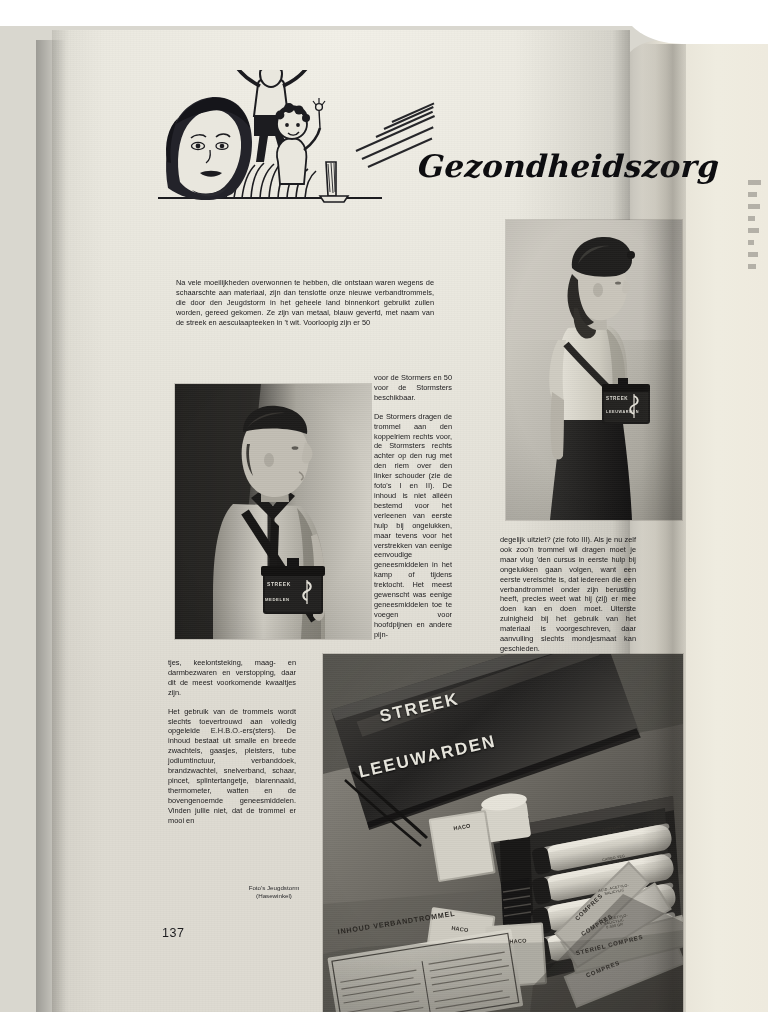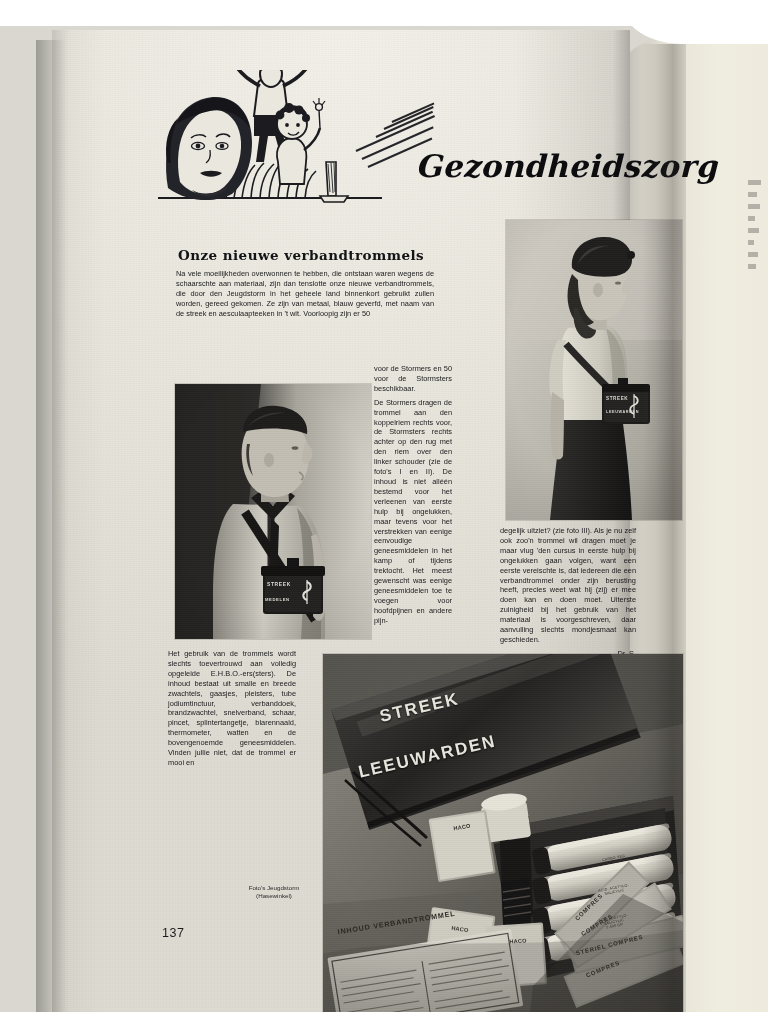--- a/index.html
+++ b/index.html
@@ -199,21 +199,21 @@
   
   .tcol {
     position: absolute;
     font-family: "Liberation Sans", sans-serif;
     font-size: 7.4px;
     line-height: 9.9px;
     text-align: justify;
     color: #1b1a1c;
     -webkit-font-smoothing: antialiased;
   }
-  .tcol p { margin: 0 0 4px 0; }
+  .tcol p { margin: 9px 0 4px 0; }
   .tcol p:last-child { margin-bottom: 0; }
 
   #lead-text      { left: 58px;  top: 205px; width: 258px; }
   #mid-col        { left: 256px; top: 300px; width: 78px;  text-align: justify; }
   #right-col      { left: 382px; top: 462px; width: 136px; }
   #lower-left-col { left: 50px;  top: 585px; width: 128px; }
 
   .sig {
     text-align: right;
     display: block;
@@ -438,37 +438,37 @@
             <i style="left:10px; top:38px; width:78px;"></i>
             <i style="left:16px; top:46px; width:70px;"></i>
             <i style="left:24px; top:16px; width:62px;"></i>
             <i style="left:32px; top:8px;  width:54px;"></i>
             <i style="left:40px; top:1px;  width:46px;"></i>
           </div>
 
           <div class="masthead-title">Gezondheidszorg</div>
         </div>
 
-        <div class="headline">Onze nieuwe verbandtrommels</div>
 
         <div class="tcol" id="lead-text">
           <p>Na vele moeilijkheden overwonnen te hebben, die ontstaan waren wegens de schaarschte aan materiaal, zijn dan tenslotte onze nieuwe verbandtrommels, die door den Jeugdstorm in het geheele land binnenkort gebruikt zullen worden, gereed gekomen. Ze zijn van metaal, blauw geverfd, met naam van de streek en aesculaapteeken in 't wit. Voorloopig zijn er 50</p>
         </div>
 
         <div class="tcol" id="mid-col">
           <p>voor de Stormers en 50 voor de Stormsters beschikbaar.</p>
           <p>De Stormers dragen de trommel aan den koppelriem rechts voor, de Stormsters rechts achter op den rug met den riem over den linker schouder (zie de foto's I en II). De inhoud is niet alléén bestemd voor het verleenen van eerste hulp bij ongelukken, maar tevens voor het verstrekken van eenige eenvoudige geneesmiddelen in het kamp of tijdens trektocht. Het meest gewenscht was eenige geneesmiddelen toe te voegen voor hoofdpijnen en andere pijn-</p>
         </div>
 
         <div class="tcol" id="right-col">
           <p>degelijk uitziet? (zie foto III). Als je nu zelf ook zoo'n trommel wil dragen moet je maar vlug 'den cursus in eerste hulp bij ongelukken gaan volgen, want een eerste vereischte is, dat iedereen die een verbandtrommel onder zijn berusting heeft, precies weet wat hij (zij) er mee doen kan en doen moet. Uiterste zuinigheid bij het gebruik van het materiaal is voorgeschreven, daar aanvulling slechts mondjesmaat kan geschieden.</p>
           <span class="sig">Dr. S.</span>
         </div>
 
         <div class="tcol" id="lower-left-col">
+          <p>tjes, keelontsteking, maag- en darmbezwaren en verstopping, daar dit de meest voorkomende kwaaltjes zijn.</p>
           <p>Het gebruik van de trommels wordt slechts toevertrouwd aan volledig opgeleide E.H.B.O.-ers(sters). De inhoud bestaat uit smalle en breede zwachtels, gaasjes, pleisters, tube jodiumtinctuur, verbanddoek, brandzwachtel, snelverband, schaar, pincet, splintertangetje, blarennaald, thermometer, watten en de bovengenoemde geneesmiddelen. Vinden jullie niet, dat de trommel er mooi en</p>
         </div>
 
         <div class="photo" id="photo-ii">
           <svg viewBox="0 0 176 300" width="176" height="300" preserveAspectRatio="none" aria-hidden="true">
             <defs>
               <linearGradient id="bgII" x1="0" y1="0" x2="1" y2="1">
                 <stop offset="0%" stop-color="#d6d3ca"></stop>
                 <stop offset="55%" stop-color="#b9b6ad"></stop>
                 <stop offset="100%" stop-color="#9b988f"></stop>

